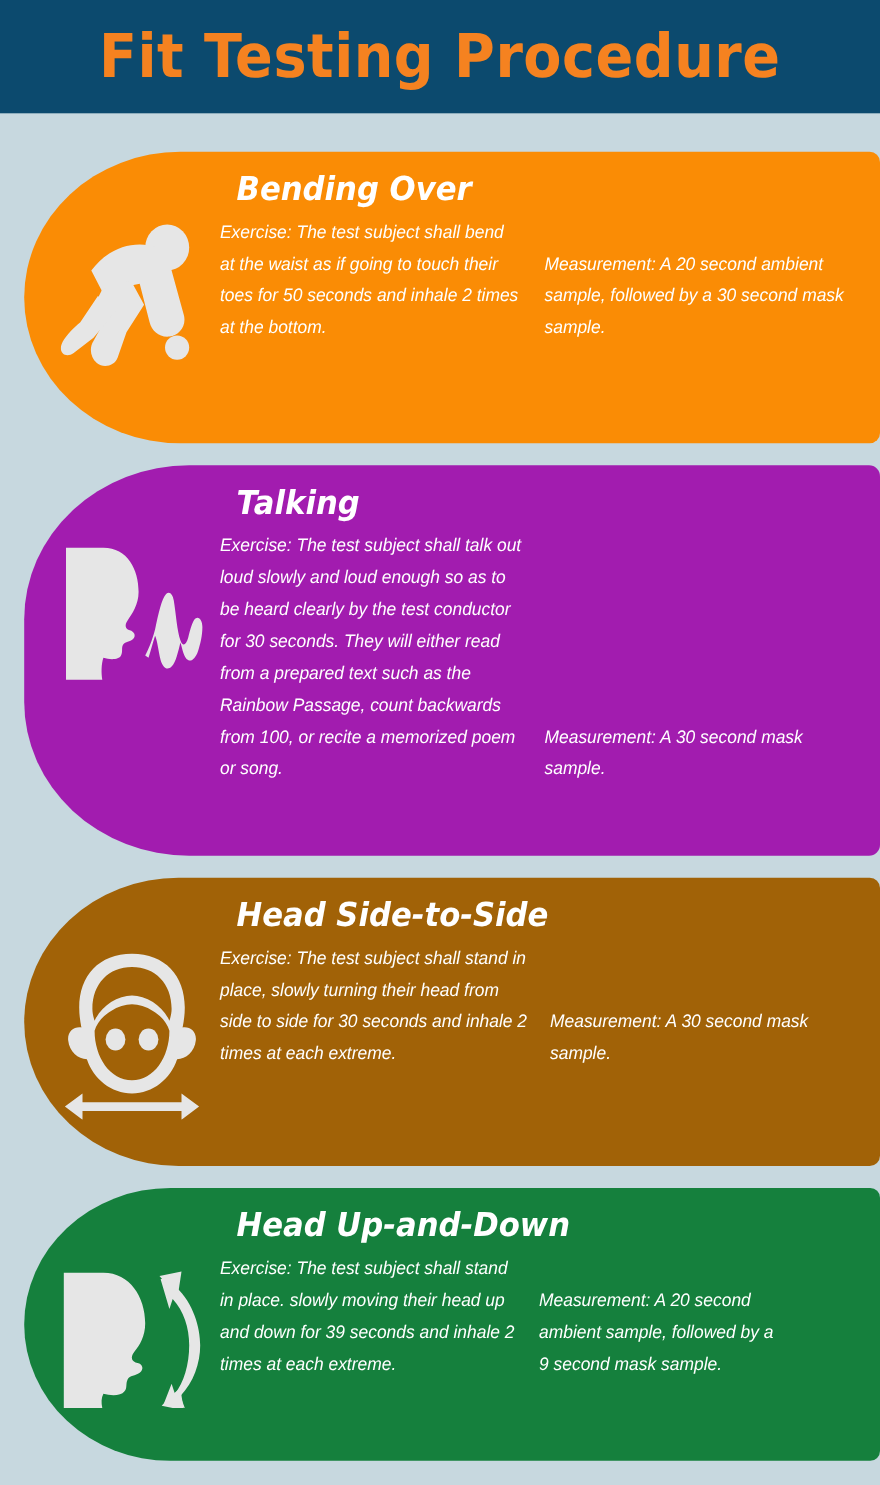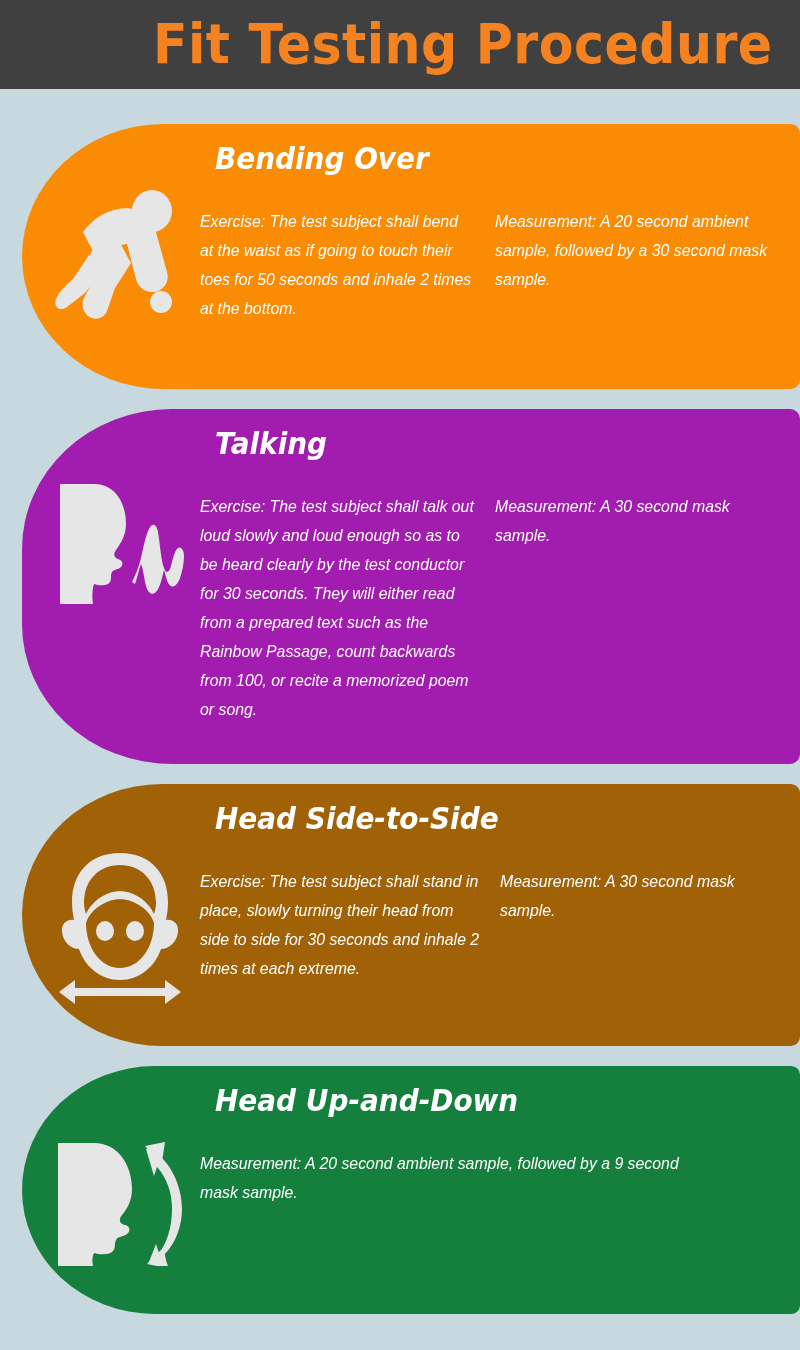--- a/index.html
+++ b/index.html
@@ -11,25 +11,25 @@
     height: 1350px;
     background: #c7d8df;
     font-family: "Liberation Sans", sans-serif;
     overflow: hidden;
     position: relative;
   }
 
   
   .header {
     width: 800px;
-    height: 89px;
-    background: #404040;
+    height: 103px;
+    background: #0c4a6e;
     display: flex;
     align-items: center;
-    justify-content: flex-end;
+    justify-content: center;
     box-sizing: border-box;
   }
   .header-title {
     color: #f58220;
     font-family: "DejaVu Sans", sans-serif;
     font-weight: bold;
     font-size: 55px;
     letter-spacing: 0.5px;
     line-height: 1;
     white-space: nowrap;
@@ -79,22 +79,21 @@
     width: 160px;
     min-width: 160px;
     display: flex;
     justify-content: center;
     align-items: flex-start;
     padding-top: 6px;
   }
   .text-cols {
     display: flex;
     flex: 1;
-    align-items: flex-start;
-    margin-top: 24px;
+    align-items: flex-end;
   }
   .col-exercise {
     width: 295px;
     min-width: 295px;
     padding-right: 8px;
     box-sizing: border-box;
   }
   .col-measurement {
     flex: 1;
     padding-right: 4px;
@@ -267,20 +266,23 @@
                          C134 94 128 112 116 124 L120 135 L101 131 L108 113
                          L111 122 C119 112 124 96 124 78 C124 62 119 47 109 36
                          L106 45 Z"></path>
                 <path d="M97 15 L117 11 L114 31 L105 24 Z"></path>
                 <path d="M99 133 L119 137 L116 117 L107 124 Z"></path>
               </g>
             </svg>
           </span>
         </div>
         <div class="text-cols">
+          <div class="col-exercise">
+            <p class="para">Exercise: The test subject shall stand in place. slowly moving their head up and down for 39 seconds and inhale 2 times at each extreme.</p>
+          </div>
           <div class="col-measurement">
             <p class="para">Measurement: A 20 second ambient sample, followed by a 9 second mask sample.</p>
           </div>
         </div>
       </div>
     </div>
   </div>
 
 </div>
 

